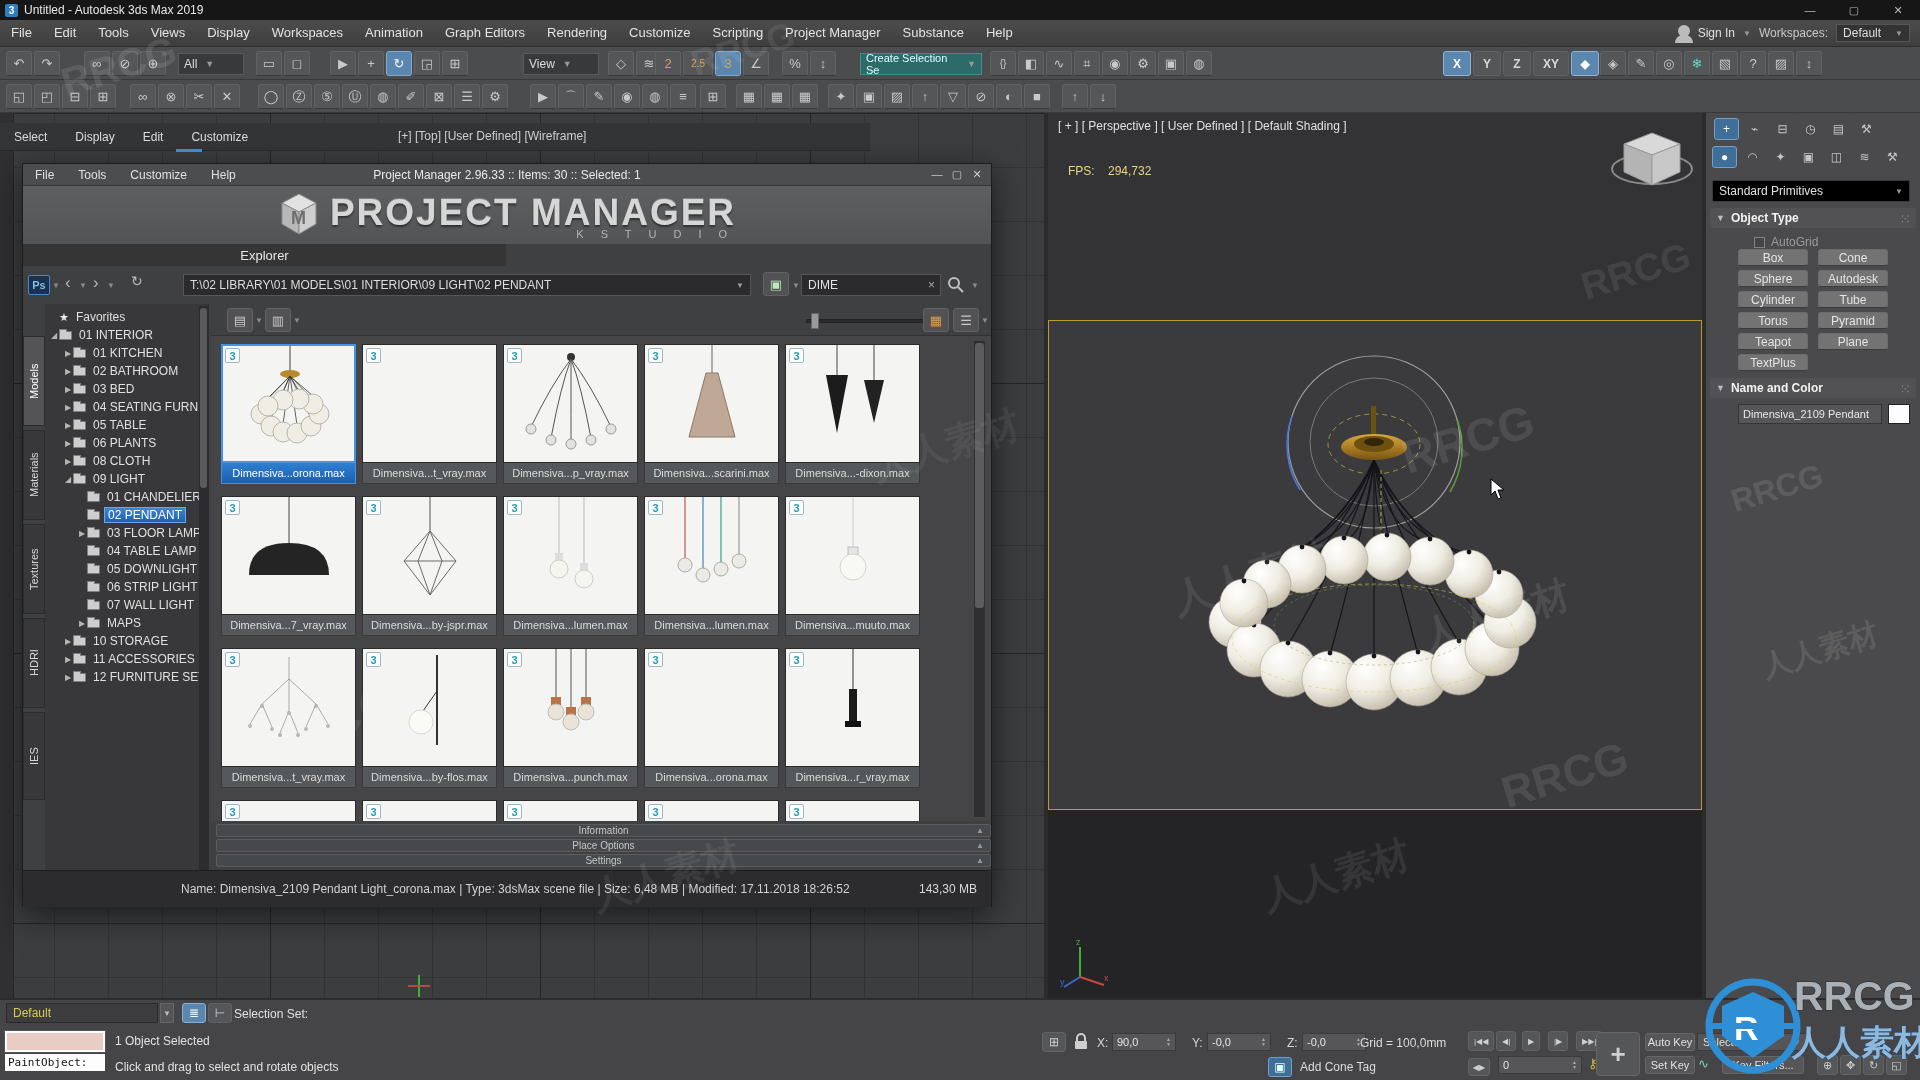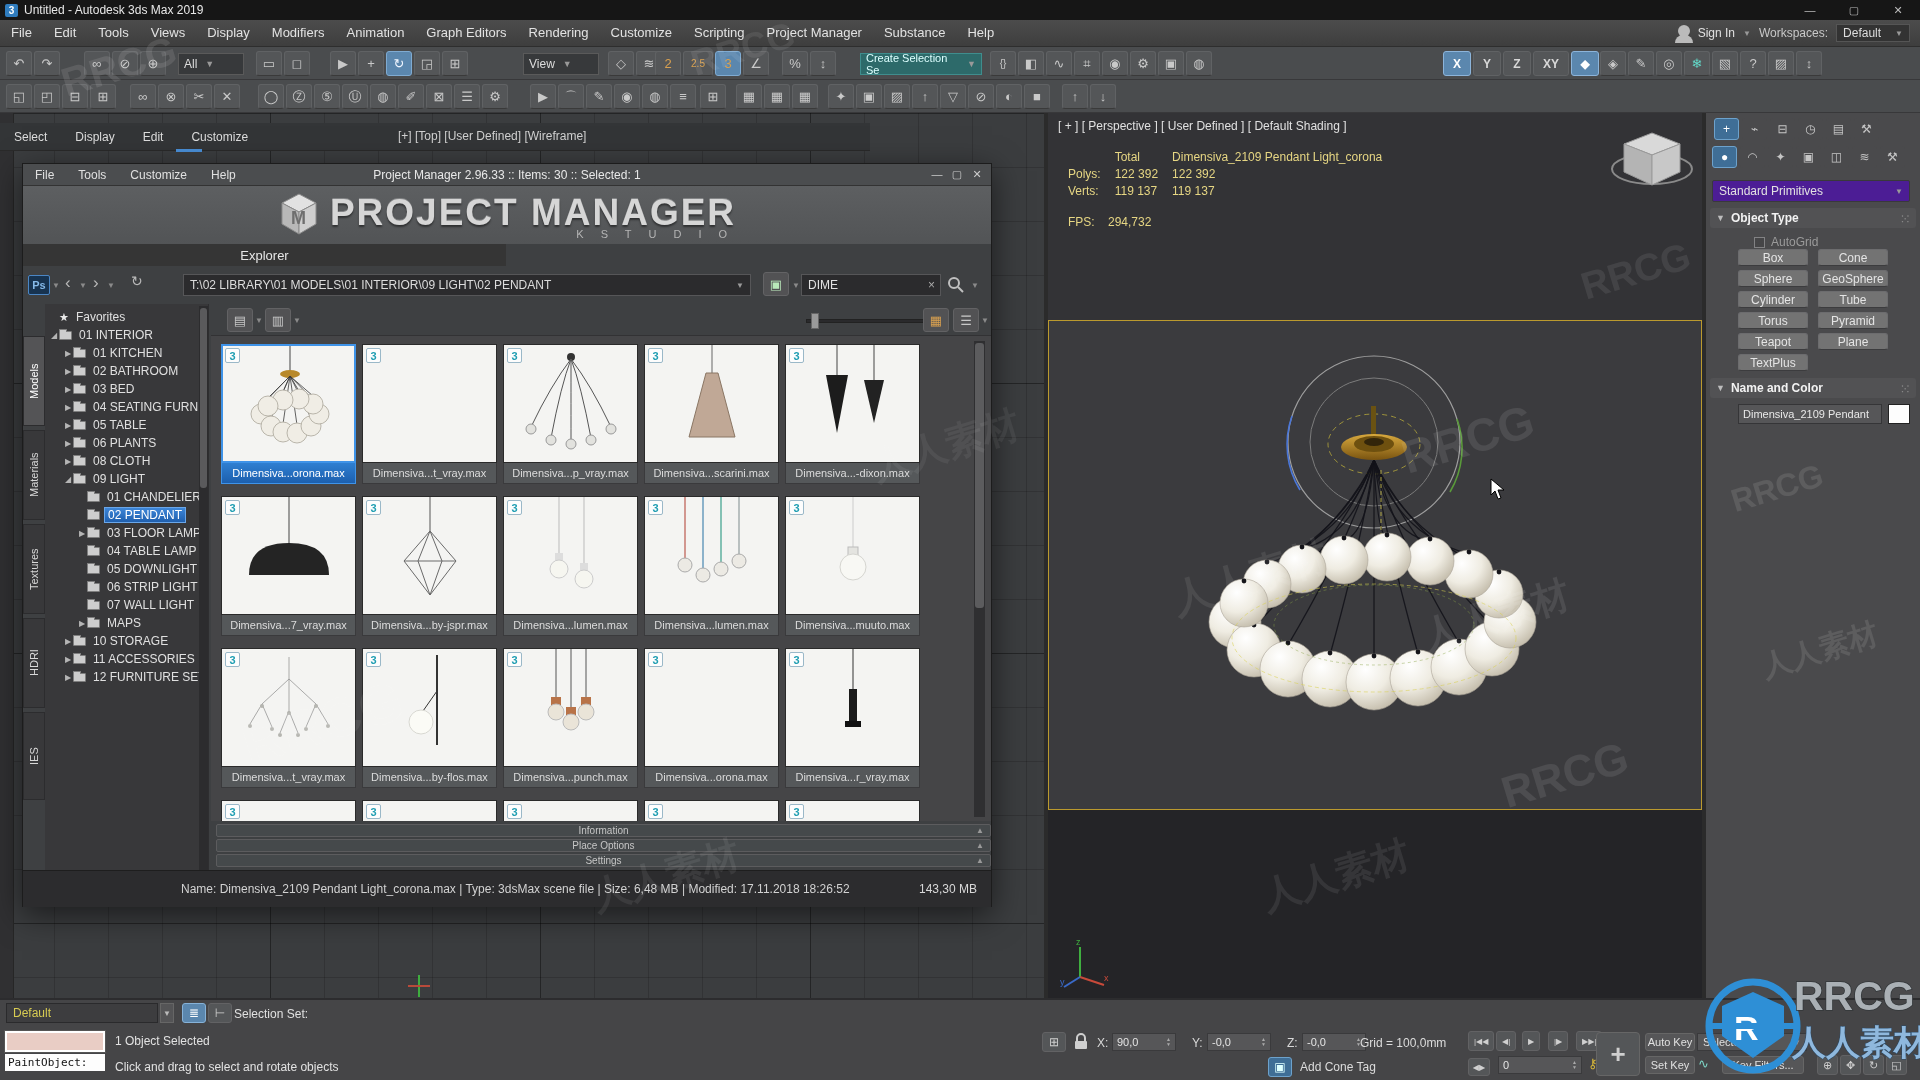--- a/index.html
+++ b/index.html
@@ -51,21 +51,21 @@
 #vstats{left:20px;top:36px;color:#e6d683;font-size:12px;line-height:16px;}
 #vstats table{border-collapse:collapse;}
 #vstats td{padding:0 14px 1px 0;color:#e6d683;font-size:12px;white-space:nowrap;}
 #fpsrow{margin-top:14px;}
 
 #cmdsep{left:1702px;top:113px;width:4px;height:885px;background:#2b2b2b;}
 #cmdpanel{left:1706px;top:113px;width:214px;height:885px;background:#4a4a4c;}
 .cp-icons{position:absolute;display:flex;gap:3px;}
 .cpico{width:25px;height:22px;background:#4a4a4c;border:1px solid transparent;color:#c5c5c5;font-size:12px;display:flex;align-items:center;justify-content:center;border-radius:3px;}
 .cpico.on{background:#3f6e96;border-color:#6da2cc;color:#fff;}
-.cp-combo{left:6px;top:67px;width:198px;height:22px;background:#4c1d95;border:1px solid #39393b;display:flex;align-items:center;padding:0 6px;color:#e2e2e2;justify-content:space-between;border-radius:2px;}
+.cp-combo{left:6px;top:67px;width:198px;height:22px;background:#000000;border:1px solid #39393b;display:flex;align-items:center;padding:0 6px;color:#e2e2e2;justify-content:space-between;border-radius:2px;}
 .rollhead{left:4px;width:206px;height:20px;background:#525254;border-radius:3px;display:flex;align-items:center;padding:0 6px;color:#f2f2f2;font-weight:bold;font-size:12px;gap:6px;}
 .rollhead .grip{margin-left:auto;color:#8a8a8a;font-size:9px;letter-spacing:1px;}
 .arr{color:#bdbdbd;font-size:9px;}
 #autogrid{left:48px;top:122px;display:flex;align-items:center;gap:6px;color:#9b9b9b;}
 #autogrid .cb{width:11px;height:11px;background:#454547;border:1px solid #828284;}
 .obtn{position:absolute;width:70px;height:17px;background:#737373;border:1px solid #6c6c6e;border-bottom-color:#3c3c3e;border-radius:3px;color:#e4e4e4;font-size:12px;display:flex;align-items:center;justify-content:center;}
 #namefield{left:32px;top:291px;width:144px;height:20px;background:#565658;border:1px solid #353537;color:#e8e8e8;font-size:11px;display:flex;align-items:center;padding:0 4px;white-space:nowrap;overflow:hidden;}
 #colorswatch{left:182px;top:291px;width:22px;height:20px;background:#fdfdfd;border:1px solid #222;}
 
 #pm{left:22px;top:163px;width:970px;height:744px;background:#3e4042;border:1px solid #1c1c1c;box-shadow:0 8px 30px rgba(0,0,0,.55);z-index:5;}
@@ -177,21 +177,21 @@
       </div>
   </div>
 
   <div class="abs" id="menubar">
     <div id="menuitems" style="display:flex;">
         <div class="mi">File</div>
         <div class="mi">Edit</div>
         <div class="mi">Tools</div>
         <div class="mi">Views</div>
         <div class="mi">Display</div>
-        <div class="mi">Modifiers</div>
+        <div class="mi">Workspaces</div>
         <div class="mi">Animation</div>
         <div class="mi">Graph Editors</div>
         <div class="mi">Rendering</div>
         <div class="mi">Customize</div>
         <div class="mi">Scripting</div>
         <div class="mi">Project Manager</div>
         <div class="mi">Substance</div>
         <div class="mi">Help</div>
       </div>
     <div id="menuright">
@@ -350,39 +350,20 @@
     <svg class="abs" id="axis2d" width="30" height="30">
       <line x1="15" y1="26" x2="15" y2="4" stroke="#3fae3f" stroke-width="2"></line>
       <line x1="4" y1="15" x2="26" y2="15" stroke="#b84a3a" stroke-width="2"></line>
     </svg>
   </div>
 
   <div class="abs" id="vsep"></div>
   <div class="abs" id="vright">
     <div class="abs" id="vplabel">[ + ] [ Perspective ] [ User Defined ] [ Default Shading ]</div>
     <div class="abs" id="vstats">
-      <table>
-        <tbody>
-            <tr>
-              <td></td>
-              <td>Total</td>
-              <td>Dimensiva_2109 Pendant Light_corona</td>
-            </tr>
-        <tr>
-              <td>Polys:</td>
-              <td>122 392</td>
-              <td>122 392</td>
-            </tr>
-        <tr>
-              <td>Verts:</td>
-              <td>119 137</td>
-              <td>119 137</td>
-            </tr>
-      </tbody>
-        </table>
       <div id="fpsrow"><span>FPS:</span>&nbsp;&nbsp;&nbsp;&nbsp;<span>294,732</span></div>
     </div>
     <svg class="abs" style="left:560px;top:10px;" width="88" height="80">
       <ellipse cx="44" cy="46" rx="40" ry="15" fill="none" stroke="#8a8a8a" stroke-width="2"></ellipse>
       <polygon points="44,10 72,21 44,32 16,21" fill="#d9d9d9" stroke="#9a9a9a"></polygon>
       <polygon points="16,21 44,32 44,62 16,49" fill="#b4b4b4" stroke="#9a9a9a"></polygon>
       <polygon points="72,21 44,32 44,62 72,49" fill="#c8c8c8" stroke="#9a9a9a"></polygon>
     </svg>
     <div class="abs" id="vp-active"></div>
     <div class="abs" id="vp-bottom"></div>
@@ -504,21 +485,21 @@
         <span class="grip">⁙</span>
     </div>
     <div class="abs" id="autogrid">
       <span class="cb"></span>
         <span>AutoGrid</span>
     </div>
     <div id="obtns">
         <div class="obtn" style="left: 32px; top: 136px;">Box</div>
         <div class="obtn" style="left: 112px; top: 136px;">Cone</div>
         <div class="obtn" style="left: 32px; top: 157px;">Sphere</div>
-        <div class="obtn" style="left: 112px; top: 157px;">GeoSphere</div>
+        <div class="obtn" style="left: 112px; top: 157px;">Autodesk</div>
         <div class="obtn" style="left: 32px; top: 178px;">Cylinder</div>
         <div class="obtn" style="left: 112px; top: 178px;">Tube</div>
         <div class="obtn" style="left: 32px; top: 199px;">Torus</div>
         <div class="obtn" style="left: 112px; top: 199px;">Pyramid</div>
         <div class="obtn" style="left: 32px; top: 220px;">Teapot</div>
         <div class="obtn" style="left: 112px; top: 220px;">Plane</div>
         <div class="obtn" style="left: 32px; top: 241px;">TextPlus</div>
       </div>
     <div class="abs rollhead" style="top:265px;">
       <span class="arr">▼</span>

